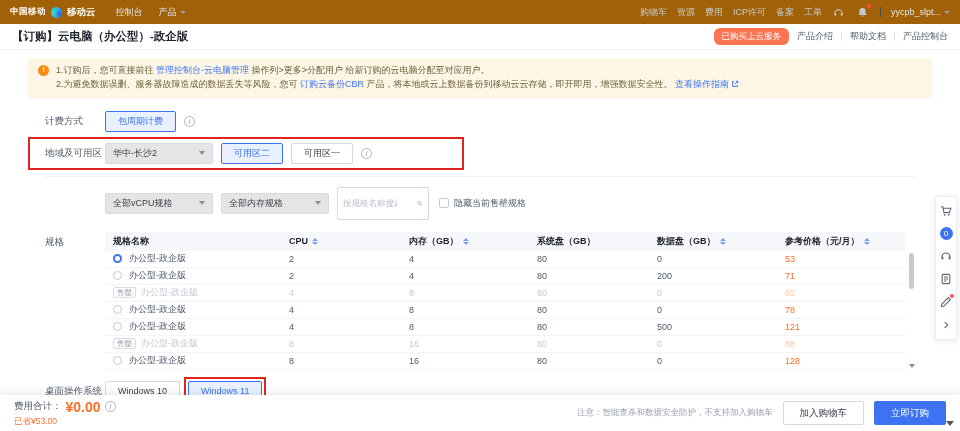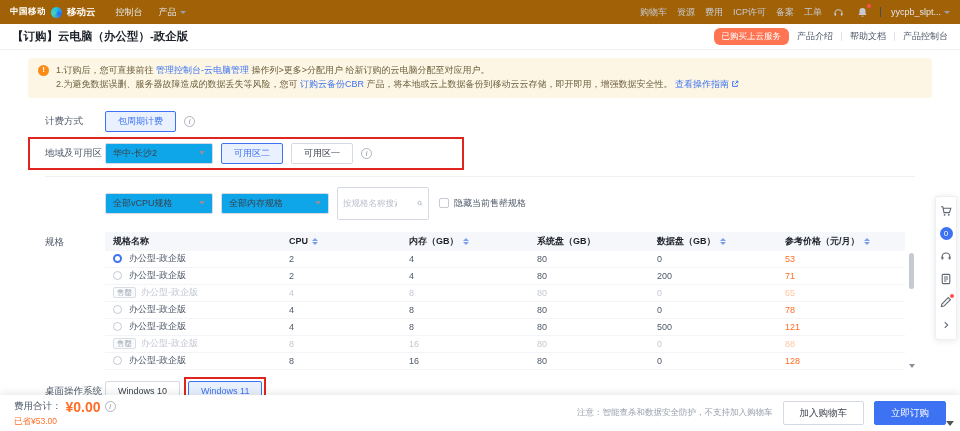--- a/index.html
+++ b/index.html
@@ -37,21 +37,21 @@
   .ext { display:inline-block; vertical-align:-1px; margin-left:2px; }
 
   
   .form { padding:2px 45px 0 45px; position:relative; }
   .frow { display:flex; align-items:center; margin-top:11px; position:relative; }
   .flabel { flex:0 0 60px; font-size:9.5px; color:#4e5969; }
   .chip { height:21px; min-width:62px; padding:0 12px; display:inline-flex; align-items:center; justify-content:center; border:1px solid #d5d9e2; border-radius:2px; background:#fff; color:#3c414b; font-size:9px; cursor:pointer; margin-right:8px; white-space:nowrap; }
   .chip.sel { border-color:#3d73f2; background:#e9f1ff; color:#3d73f2; }
   .chip-wrap { position:relative; display:inline-flex; margin-right:8px; }
   .chip-wrap .chip { margin-right:0; }
-  .select { height:21px; width:108px; border:1px solid #d5d9e2; border-radius:2px; background:#0ea5e9; display:inline-flex; align-items:center; justify-content:space-between; padding:0 7px; font-size:9px; color:#3c414b; cursor:pointer; margin-right:8px; }
+  .select { height:21px; width:108px; border:1px solid #d5d9e2; border-radius:2px; background:#e5e5e5; display:inline-flex; align-items:center; justify-content:space-between; padding:0 7px; font-size:9px; color:#3c414b; cursor:pointer; margin-right:8px; }
   .caret { width:0; height:0; border-left:3.5px solid transparent; border-right:3.5px solid transparent; border-top:4px solid #8a919f; }
   .info { width:11px; height:11px; border:1px solid #aeb4bf; border-radius:50%; color:#8a919f; font-size:7.5px; display:inline-flex; align-items:center; justify-content:center; cursor:pointer; flex:0 0 auto; }
   .info::after { content:"i"; font-style:italic; }
   .divider { border:none; border-top:1px solid #eef0f3; margin:12px 0 0; }
 
   .filters { display:flex; align-items:center; margin-top:10px; padding-left:60px; }
   .search { height:33px; width:92px; border:1px solid #d5d9e2; border-radius:2px; display:inline-flex; align-items:center; padding:0 5px; margin-right:10px; gap:20px; background:#fff; }
   .search input { border:none; outline:none; width:100%; font-size:8.5px; color:#333; background:transparent; }
   .search input::placeholder { color:#b8bec9; }
   .check { display:inline-flex; align-items:center; gap:5px; font-size:9px; color:#4e5969; cursor:pointer; }

